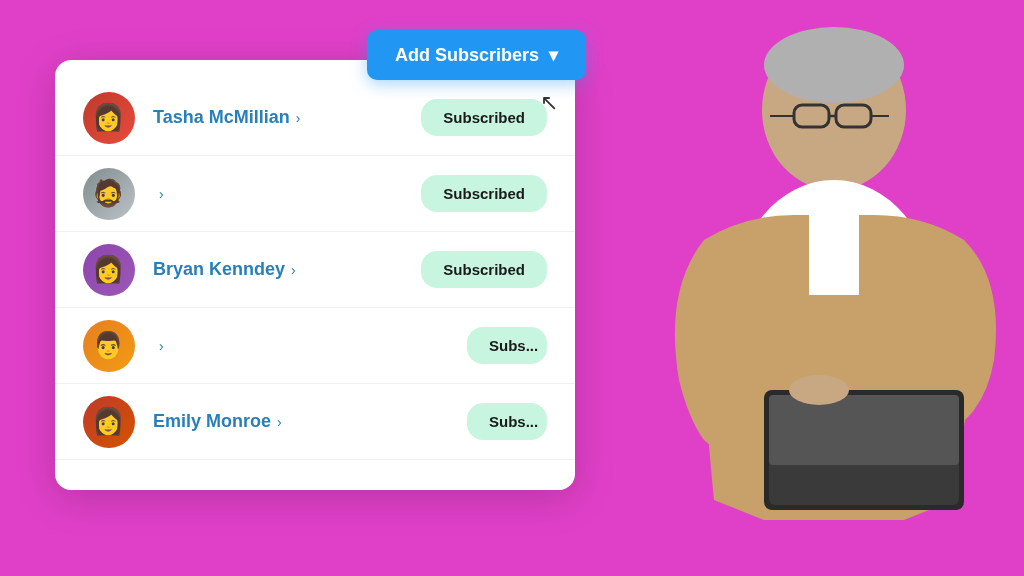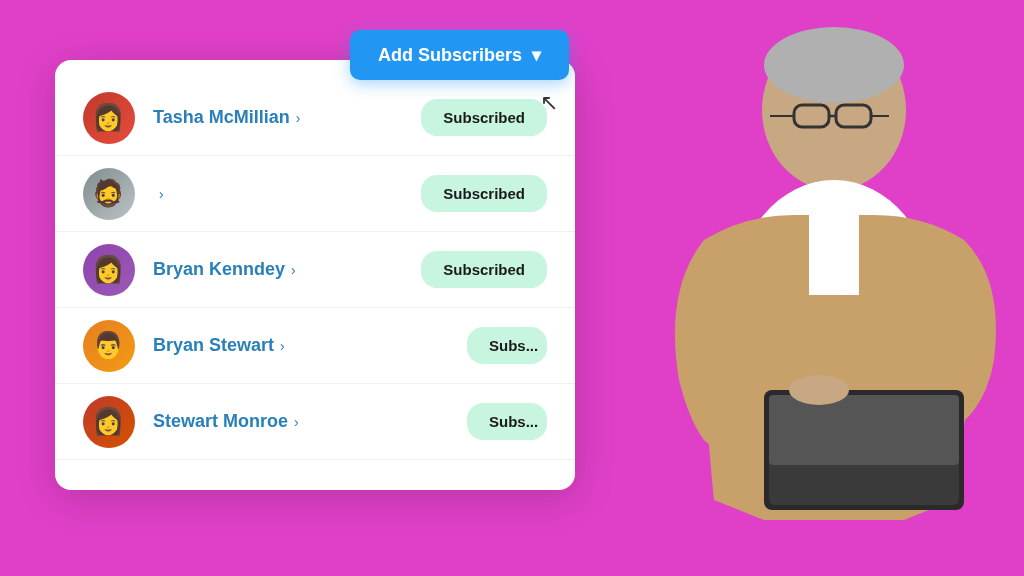--- a/index.html
+++ b/index.html
@@ -101,20 +101,21 @@
       font-size: 18px;
       font-weight: 700;
       border: none;
       border-radius: 10px;
       padding: 14px 28px;
       cursor: pointer;
       display: flex;
       align-items: center;
       gap: 10px;
       box-shadow: 0 4px 16px rgba(33,150,243,0.4);
+      margin-left: 17px;
     }
 
     .add-btn .chevron-down {
       font-size: 18px;
     }
 
     
     .cursor {
       position: absolute;
       top: 90px;
@@ -178,29 +179,28 @@
       <div class="avatar" style="background: linear-gradient(135deg, rgb(142, 68, 173), rgb(155, 89, 182)); font-size: 26px;">👩</div>
       <div class="name-area">
         <span class="name-text">Bryan Kenndey</span>
         <span class="chevron"> ›</span>
       </div>
       <div class="subscribed-badge">Subscribed</div>
     </div>
     <div class="subscriber-row">
       <div class="avatar" style="background: linear-gradient(135deg, rgb(230, 126, 34), rgb(243, 156, 18)); font-size: 26px;">👨</div>
       <div class="name-area">
-        <span class="name-text">Bryan Stewart</span>
         <span class="chevron"> ›</span>
       </div>
       <div class="subscribed-badge" style="overflow: hidden; max-width: 80px;">Subs...</div>
     </div>
     <div class="subscriber-row">
       <div class="avatar" style="background: linear-gradient(135deg, rgb(192, 57, 43), rgb(211, 84, 0)); font-size: 26px;">👩</div>
       <div class="name-area">
-        <span class="name-text">Stewart Monroe</span>
+        <span class="name-text">Emily Monroe</span>
         <span class="chevron"> ›</span>
       </div>
       <div class="subscribed-badge" style="overflow: hidden; max-width: 80px;">Subs...</div>
     </div>
   </div>
 
 <div class="man-figure">
   <svg class="person-svg" viewBox="0 0 480 576" xmlns="http://www.w3.org/2000/svg">
 
     <ellipse cx="310" cy="110" rx="72" ry="80" fill="#c8a882"></ellipse>

